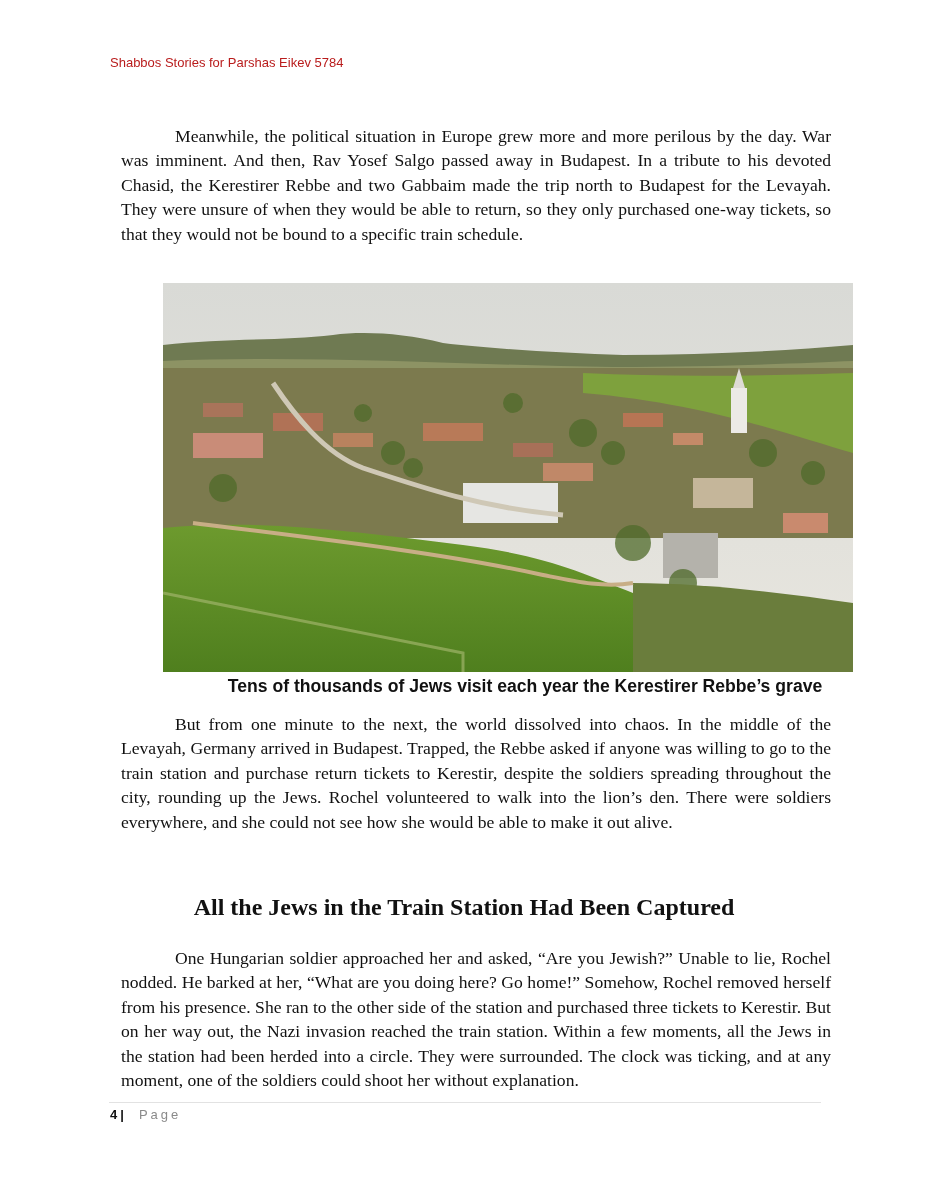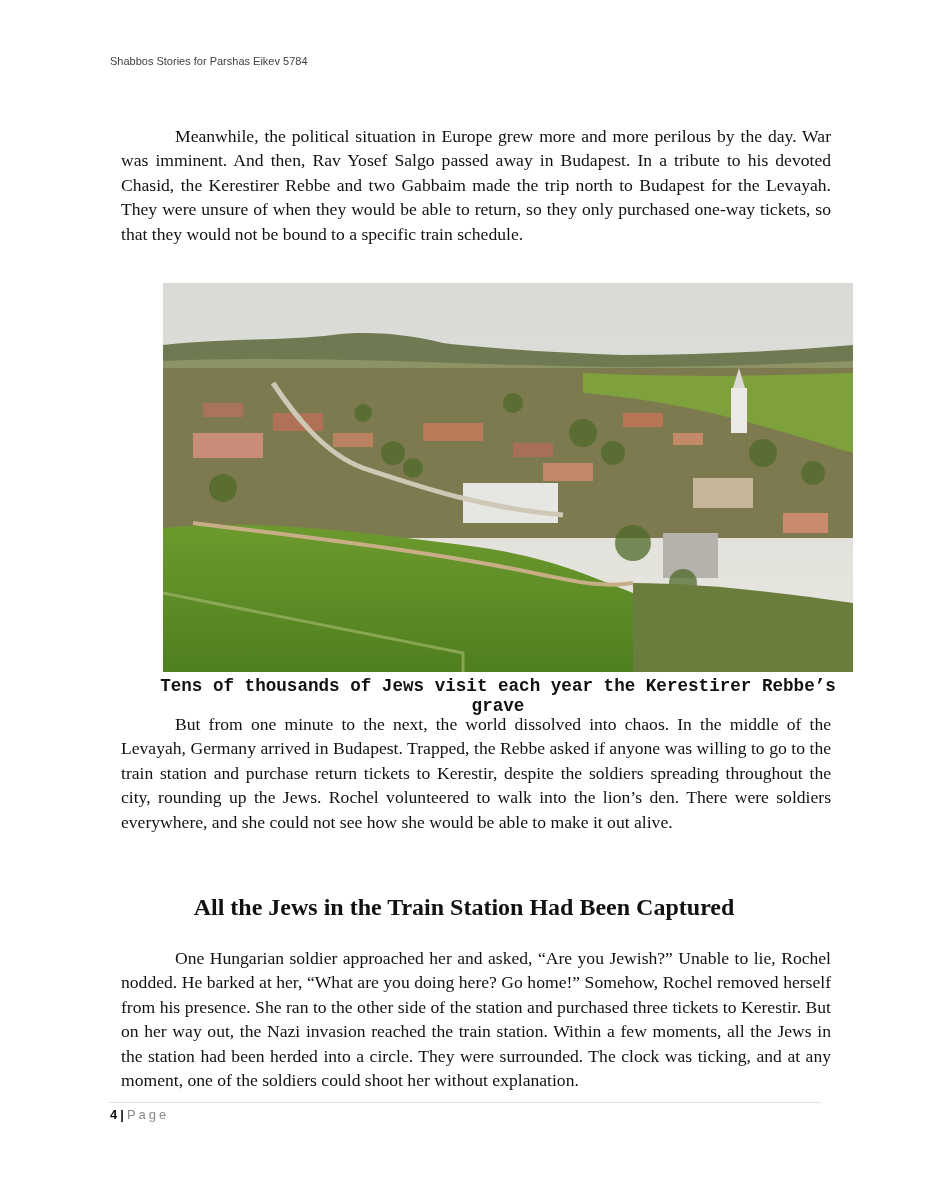--- a/index.html
+++ b/index.html
@@ -1,55 +1,55 @@
 <!DOCTYPE html>
 <html><head>
 <meta charset="utf-8">
 <style>
   html, body { margin: 0; padding: 0; background: #ffffff; }
   body { width: 927px; height: 1200px; position: relative; overflow: hidden; }
   .header {
     position: absolute; left: 110px; top: 55px;
-    font-family: "Liberation Sans", sans-serif; font-size: 11px; color: #404040;
+    font-family: "Liberation Sans", sans-serif; font-size: 13px; color: #b91c1c;
   }
   .para {
     position: absolute; left: 109px; width: 710px;
     font-family: "Liberation Serif", serif; font-size: 17.6px; line-height: 24.4px;
     color: #111; text-align: justify; margin: 12px;
     text-align-last: left;
   }
   .para .indent { display: inline-block; width: 54px; }
   .p1 { top: 112px; }
   .p2 { top: 700px; }
   .p3 { top: 934px; }
   .heading {
     position: absolute; left: 109px; width: 710px; top: 894px;
     font-family: "Liberation Serif", serif; font-size: 24px; font-weight: bold;
     text-align: center; color: #111;
   }
   .caption {
-    position: absolute; left: 153px; width: 690px; top: 676px;
-    font-family: Liberation Mono, monospace; font-size: 17.6px; font-weight: bold;
+    position: absolute; left: 180px; width: 690px; top: 676px;
+    font-family: Liberation Sans, sans-serif; font-size: 17.6px; font-weight: bold;
     text-align: center; color: #111;
   }
   .photo {
     position: absolute; left: 163px; top: 283px; width: 690px; height: 389px;
     overflow: hidden;
   }
   .photo svg { display: block; width: 100%; height: 100%; }
   .footer-rule {
     position: absolute; left: 109px; top: 1102px; width: 712px; height: 1px; background: #e2e2e2;
   }
   .footer {
     position: absolute; left: 110px; top: 1107px;
     font-family: "Liberation Sans", sans-serif; font-size: 13px; color: #111;
   }
   .footer .num { font-weight: bold; }
   .footer .sep { font-weight: bold; margin: 0 3px; }
-  .footer .pg { color: #8a8a8a; letter-spacing: 3px; }
+  .footer .pg { color: #8a8a8a; letter-spacing: 3px; margin-left: 12px; }
 </style>
 </head>
 <body>
 
 <div class="header">Shabbos Stories for Parshas Eikev 5784</div>
 
 <p class="para p1"><span class="indent"></span><span>Meanwhile, the political situation in Europe grew more and more perilous by the day. War was imminent. And then, Rav Yosef Salgo passed away in Budapest. In a tribute to his devoted Chasid, the Kerestirer Rebbe and two Gabbaim made the trip north to Budapest for the Levayah. They were unsure of when they would be able to return, so they only purchased one-way tickets, so that they would not be bound to a specific train schedule.</span></p>
 
 <div class="photo" title="Aerial view of a village with red-roofed houses, a white church, and green fields">
   <svg viewBox="0 0 690 389" preserveAspectRatio="none">

